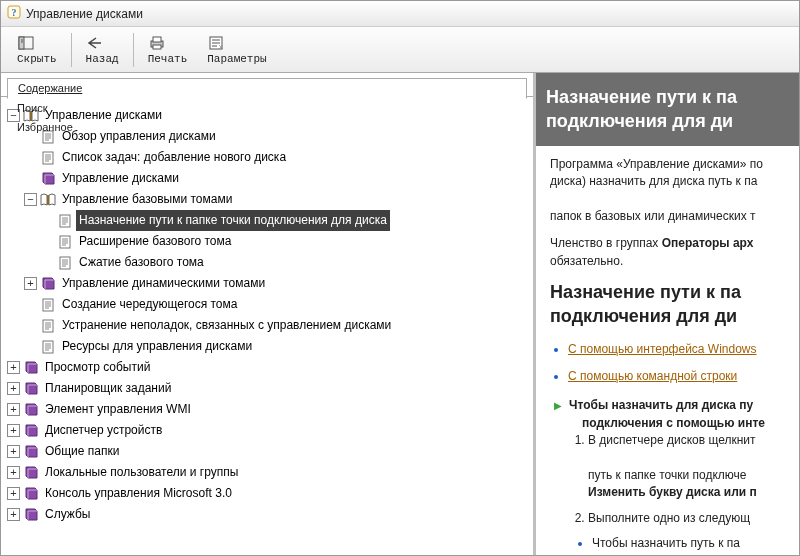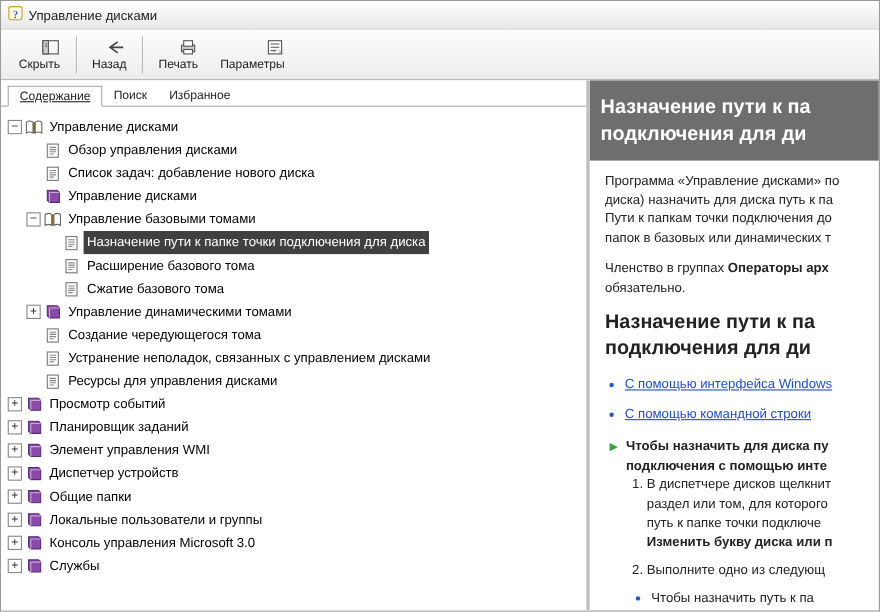--- a/index.html
+++ b/index.html
@@ -27,25 +27,26 @@
   height: 46px;
   background: linear-gradient(#fdfdfd, #ececec);
   border-bottom: 1px solid #aaa;
   display: flex;
   align-items: center;
   padding: 2px 6px;
 }
 .tb-btn {
   display: flex;
   flex-direction: column;
-  align-items: flex-end;
+  align-items: flex-start;
   justify-content: center;
   padding: 2px 10px;
   cursor: pointer;
   color: #222;
+  font-family: Liberation Mono, monospace;
 }
 .tb-sep {
   width: 1px; height: 34px; background: #bbb; margin: 0 4px;
 }
 .tb-btn .tb-ico { height: 18px; font-size: 15px; color: #333; display:flex; align-items:center; }
 .tb-btn .tb-lbl { font-size: 11px; margin-top: 1px; }
 
 .main {
   display: flex;
   height: calc(100% - 72px);
@@ -55,20 +56,21 @@
   border-right: 3px solid #bfbfbf;
   display: flex;
   flex-direction: column;
   background: #fff;
 }
 .tab-row {
   display: flex;
   padding: 4px 6px 0 6px;
   border-bottom: 1px solid #aaa;
   height: 24px;
+  flex-direction: column;
 }
 .tab {
   padding: 3px 10px 4px 10px;
   font-size: 11px;
   color: #222;
   cursor: pointer;
   position: relative;
   top: 1px;
 }
 .tab.active {
@@ -136,21 +138,21 @@
   margin: -10px 0 10px -14px;
   line-height: 1.35;
 }
 .r-body { font-size: 12px; line-height: 1.45; }
 .r-body p { margin-bottom: 10px; }
 .r-body h2 { font-size: 18px; font-weight: bold; margin: 10px 0 12px 0; line-height:1.35; }
 .r-body ul { padding-left: 18px; margin-bottom: 12px; }
 .r-body ul li { margin-bottom: 10px; }
 .r-body ol { padding-left: 34px; }
 .r-body ol li { margin-bottom: 8px; }
-.r-body a { color: #1d4ed8; text-decoration: underline; }
+.r-body a { color: #a16207; text-decoration: underline; }
 .arrow-li { list-style: none; margin-left: -14px; }
 .arrow-li::before { content: "▶"; color: #3aa63a; font-size: 10px; margin-right: 4px; }
 ul.bull li { list-style: disc; color:#1a5cc8;}
 ul.bull li span, ul.bull li b { color:#222; }
 </style>
 </head>
 <body>
 
 <div class="titlebar">
   <span class="help-icon">
@@ -494,43 +496,43 @@
 
   <div class="right-pane">
     <div class="r-head">
       <span>Назначение пути к па</span><br>
       <span>подключения для ди</span>
     </div>
     <div class="r-body">
       <p>
         <span>Программа «Управление дисками» по</span><br>
         <span>диска) назначить для диска путь к па</span><br>
-        <span>Пути к папкам точки подключения до</span><br>
+        <br>
         <span>папок в базовых или динамических т</span>
       </p>
       <p>
         <span>Членство в группах </span><b>Операторы арх</b><br>
         <span>обязательно.</span>
       </p>
       <h2>
         <span>Назначение пути к па</span><br>
         <span>подключения для ди</span>
       </h2>
       <ul class="bull">
         <li><a href="#">С помощью интерфейса Windows</a></li>
         <li><a href="#">С помощью командной строки</a></li>
       </ul>
       <ul>
         <li class="arrow-li">
           <b>Чтобы назначить для диска пу</b><br>
-          <b style="margin-left:15px">подключения с помощью инте</b>
+          <b style="margin-left:28px">подключения с помощью инте</b>
           <ol>
             <li>
               <span>В диспетчере дисков щелкнит</span><br>
-              <span>раздел или том, для которого</span><br>
+              <br>
               <span>путь к папке точки подключе</span><br>
               <b>Изменить букву диска или п</b>
             </li>
             <li>Выполните одно из следующ</li>
           </ol>
           <ul class="bull" style="margin-left:20px">
             <li><span>Чтобы назначить путь к па</span></li>
           </ul>
         </li>
       </ul>

